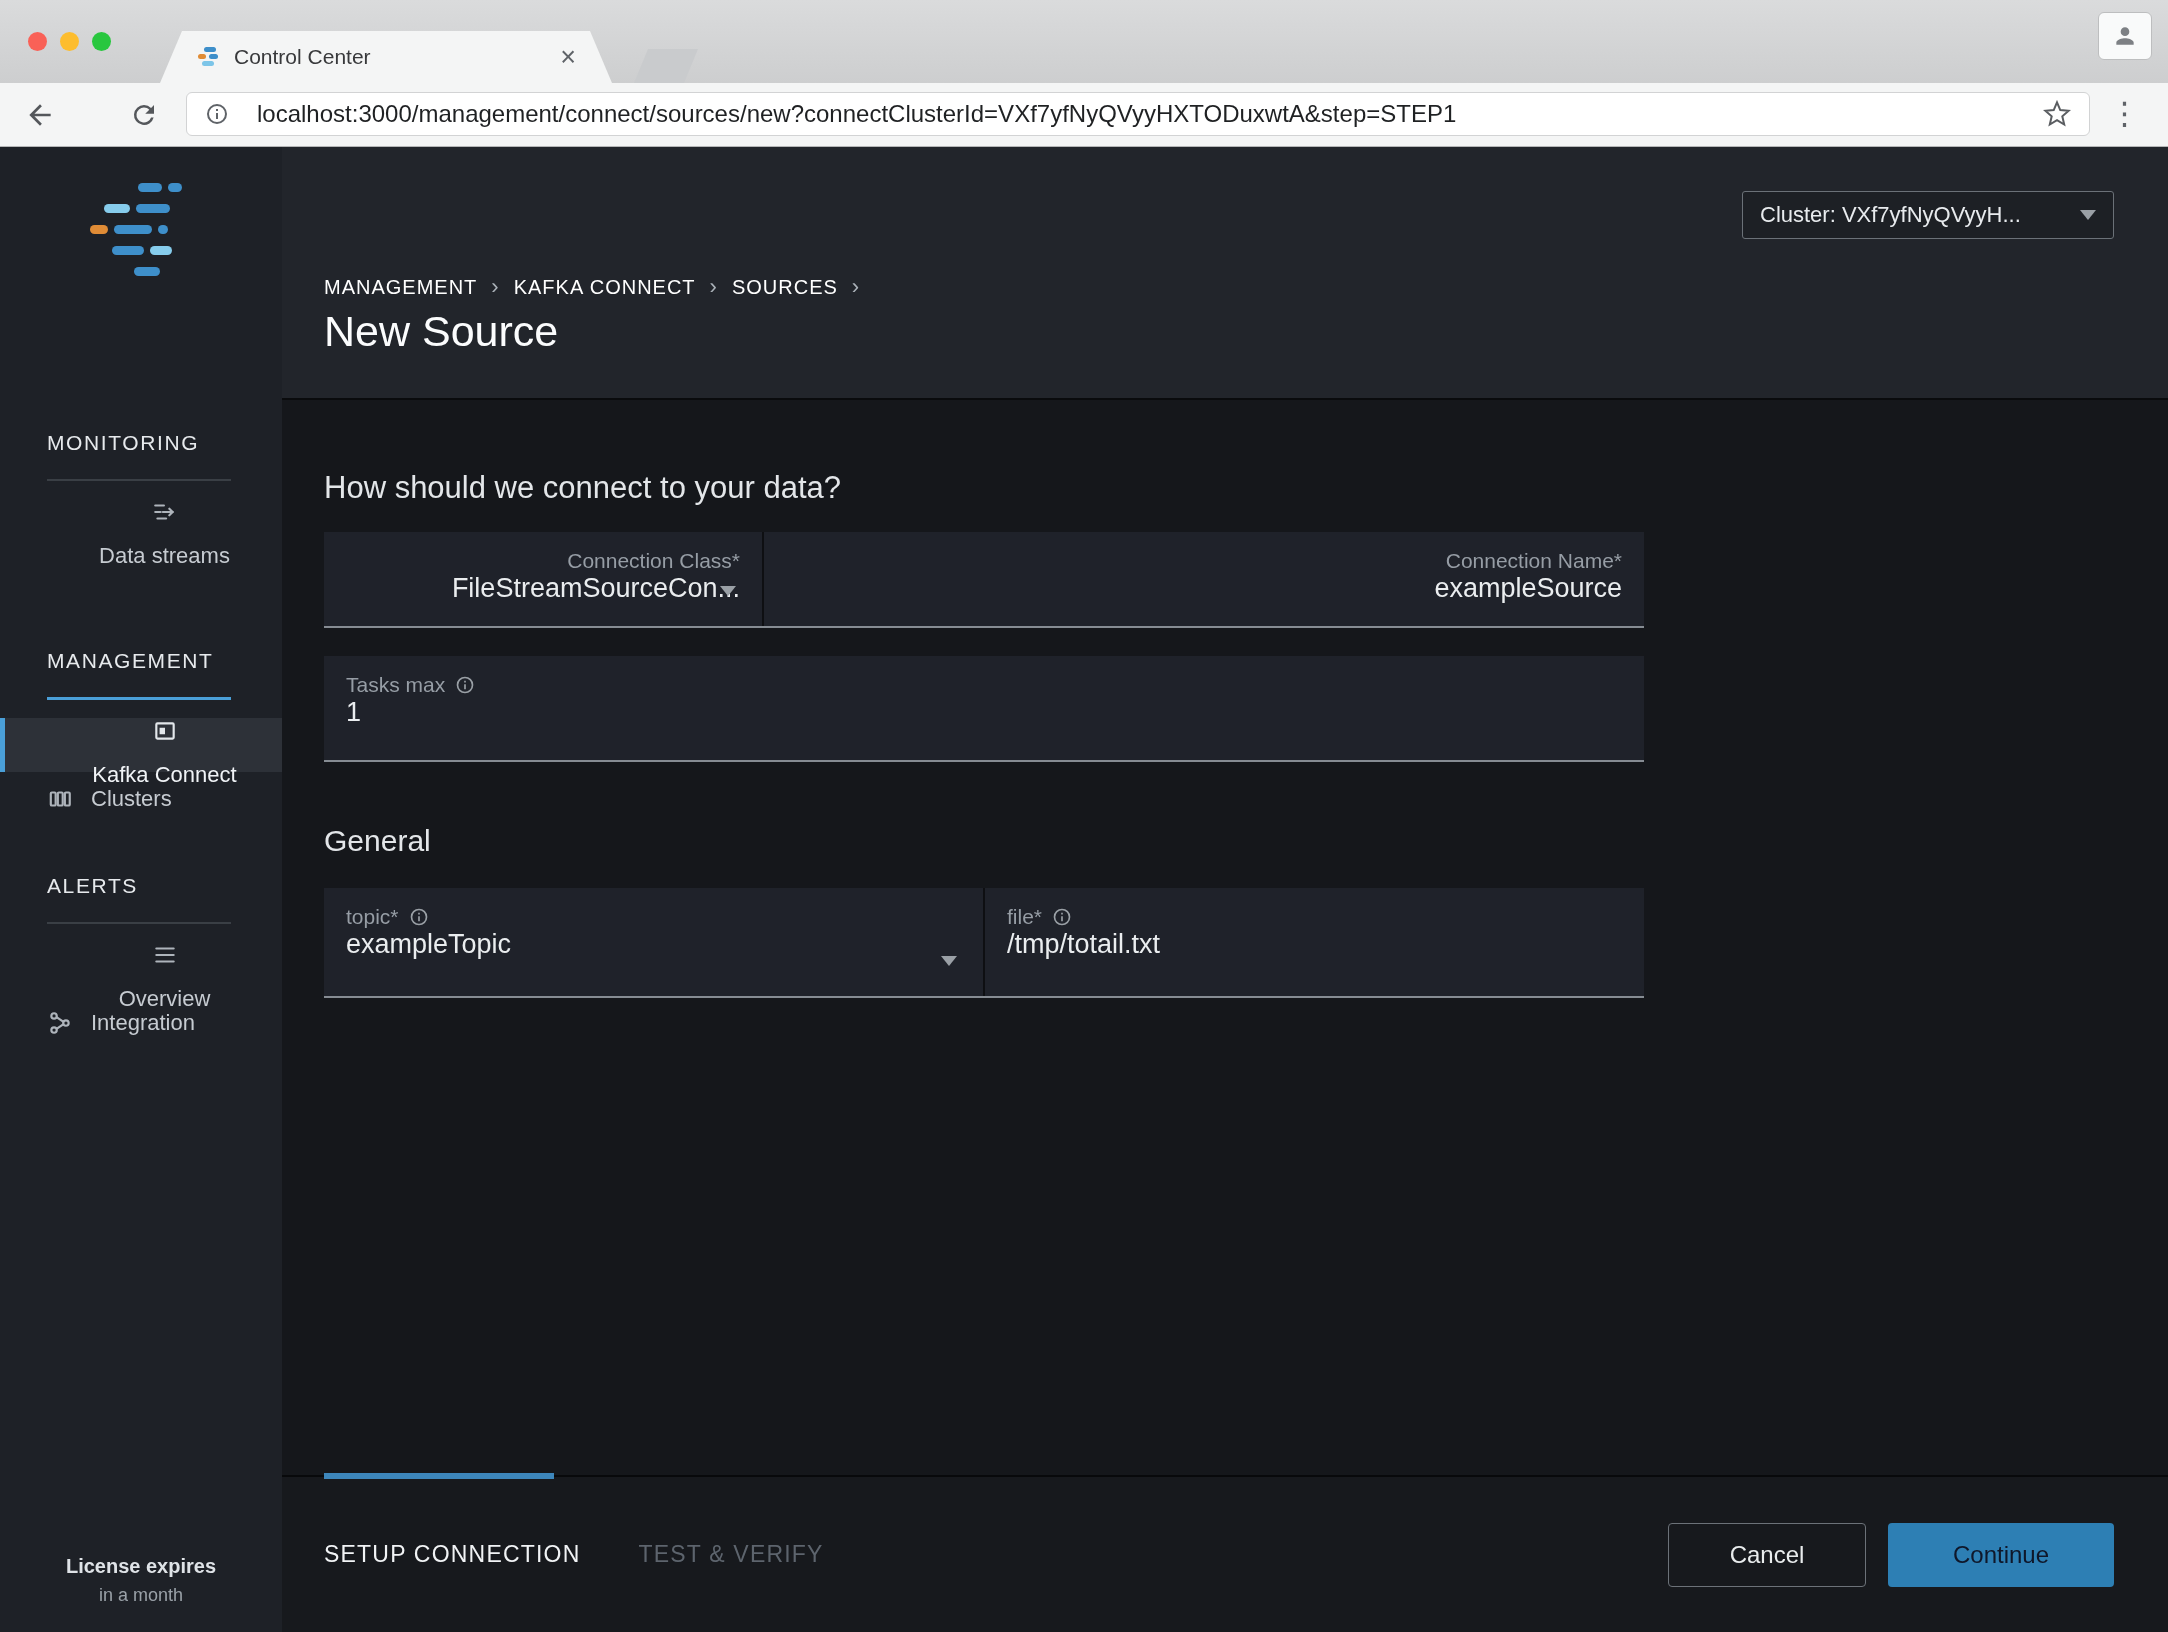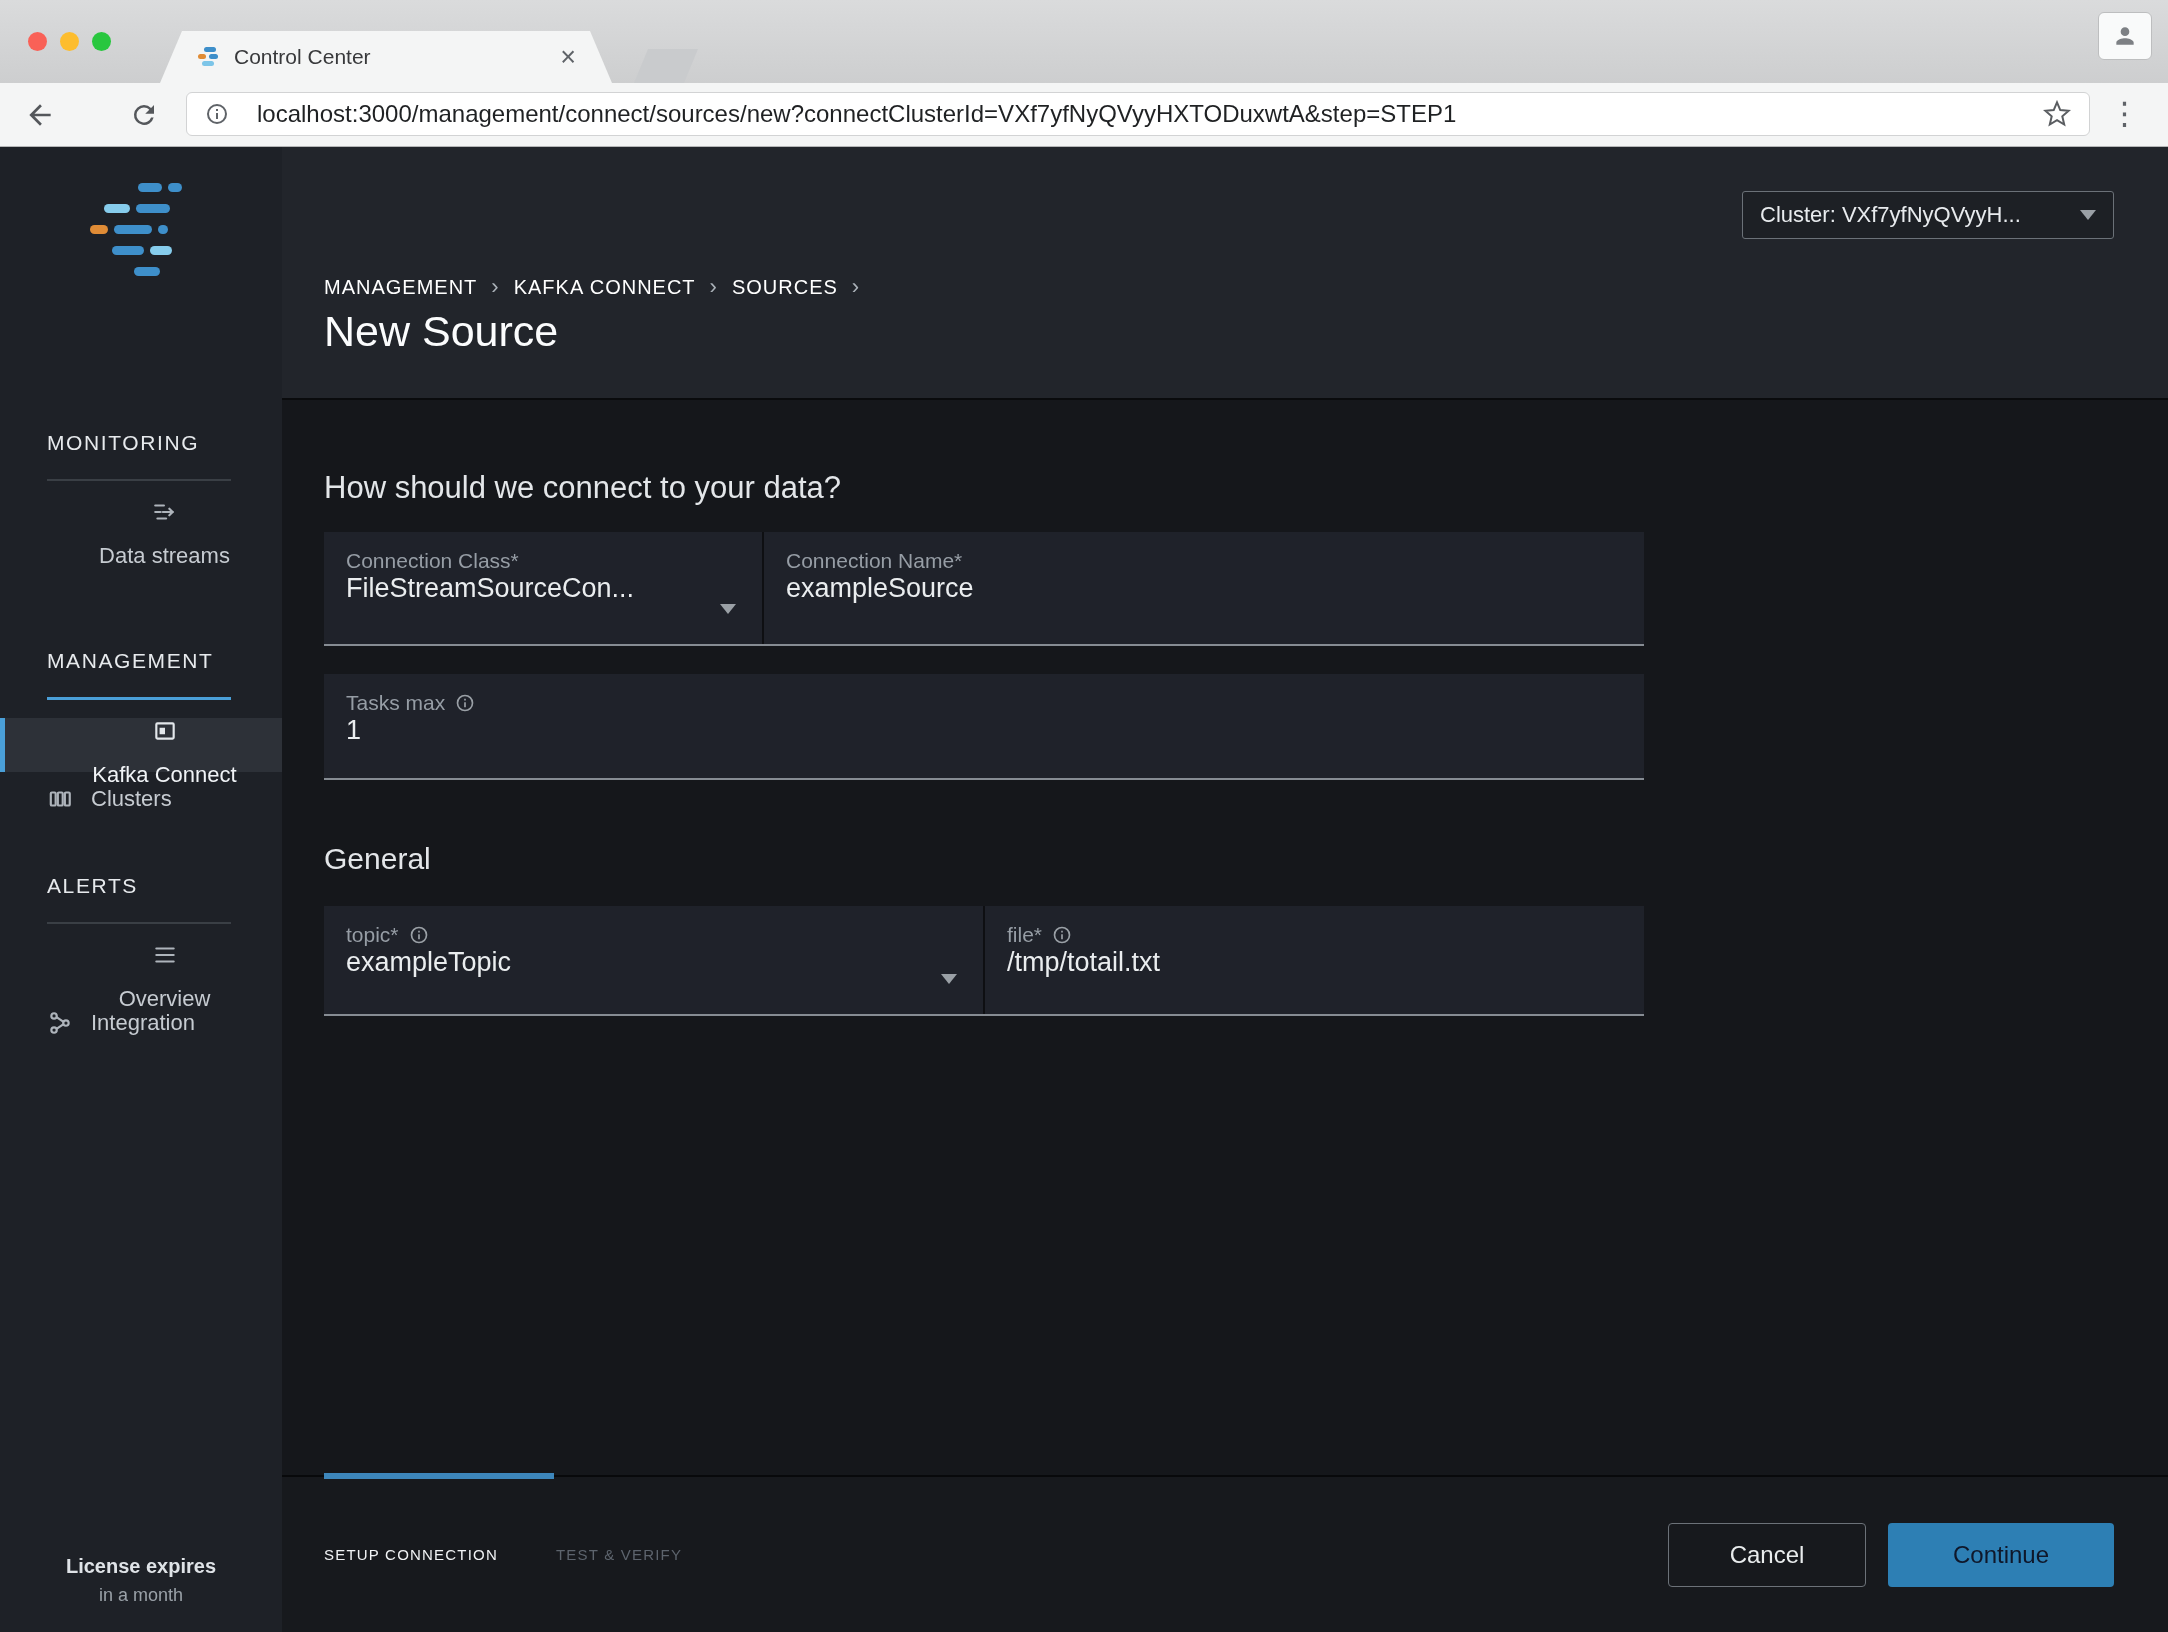--- a/index.html
+++ b/index.html
@@ -84,37 +84,37 @@
   .cluster-dd .caret{margin-left:auto;}
   .breadcrumb{position:absolute;left:42px;top:127px;display:flex;gap:14px;font-size:20px;
               letter-spacing:1px;color:#fff;align-items:center;}
   .breadcrumb .sep{color:#aab1b8;font-size:22px;}
   .title{position:absolute;left:42px;top:160px;margin:0;font-size:43px;font-weight:400;color:#fbfcfd;}
 
   .bodyarea{flex:1;padding:70px 0 0 42px;box-sizing:border-box;}
   .question{margin:0;font-size:31px;font-weight:400;color:#e3e6e9;}
   .sect{margin:62px 0 0;font-size:30px;font-weight:400;color:#e3e6e9;}
   .panel{width:1320px;background:#1f222a;border-bottom:2px solid #868c93;display:flex;box-sizing:border-box;}
-  .panel.p1{margin-top:26px;height:114px;}
+  .panel.p1{margin-top:26px;height:96px;text-align:right;}
   .panel.p2{margin-top:28px;height:106px;}
   .panel.p3{margin-top:30px;height:110px;}
   .cell{padding:17px 22px;box-sizing:border-box;position:relative;}
   .cell-class{width:440px;flex:none;border-right:2px solid #0e0f12;}
   .cell-topic{width:661px;flex:none;border-right:2px solid #0e0f12;}
   .cell-grow{flex:1;}
   .flabel{font-size:21px;color:#969da5;}
   .flabel-row{display:flex;align-items:center;gap:10px;font-size:21px;color:#969da5;}
   .flabel-row .iicon{display:flex;color:#9aa0a6;}
   .fvalue{margin-top:0;font-size:27px;color:#eaedef;}
   .cell .caret{position:absolute;right:26px;bottom:30px;}
 
   .footerbar{position:absolute;left:0;right:0;bottom:0;height:155px;background:#17191d;border-top:2px solid #08090b;}
   .progress{position:absolute;left:42px;top:-4px;width:230px;height:6px;background:#3d86bb;}
   .steps{position:absolute;left:42px;top:0;bottom:0;display:flex;align-items:center;gap:58px;}
-  .step{font-size:15px;letter-spacing:1.2px;color:#5d646d;cursor:pointer;}
+  .step{font-size:23px;letter-spacing:1.2px;color:#5d646d;cursor:pointer;}
   .step.active{color:#f1f3f5;}
   .actions{position:absolute;right:54px;top:50%;transform:translateY(-50%);display:flex;gap:22px;}
   .btn{height:64px;border-radius:4px;font-size:24px;font-family:inherit;cursor:pointer;}
   .btn.ghost{width:198px;background:transparent;border:1px solid #6c7279;color:#e9eced;}
   .btn.primary{width:226px;background:#2d7fb4;border:none;color:#0f172a;}
 </style>
 </head>
 <body>
 
 <div class="stage">

